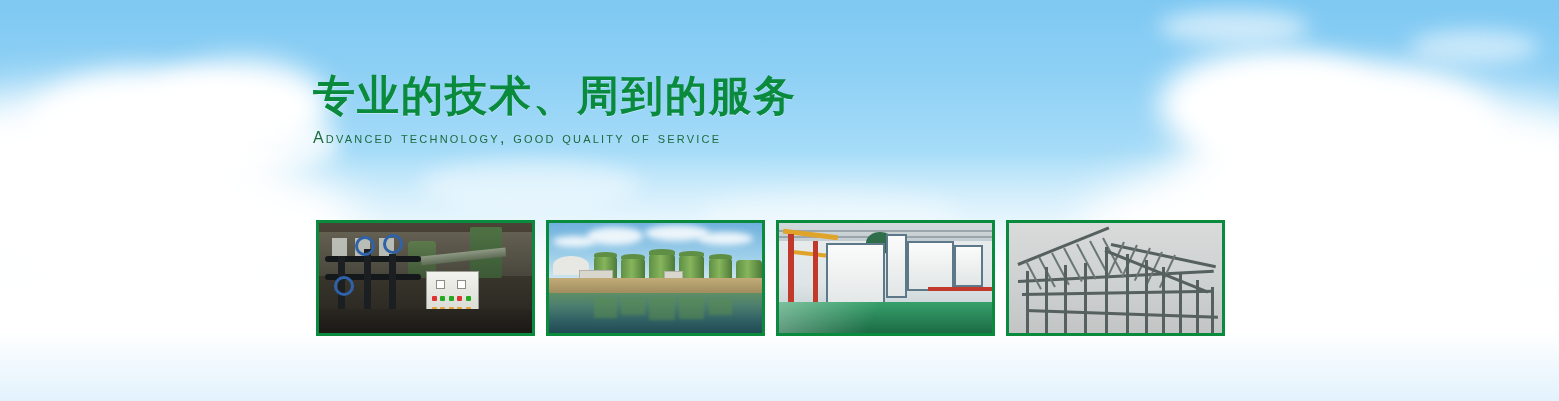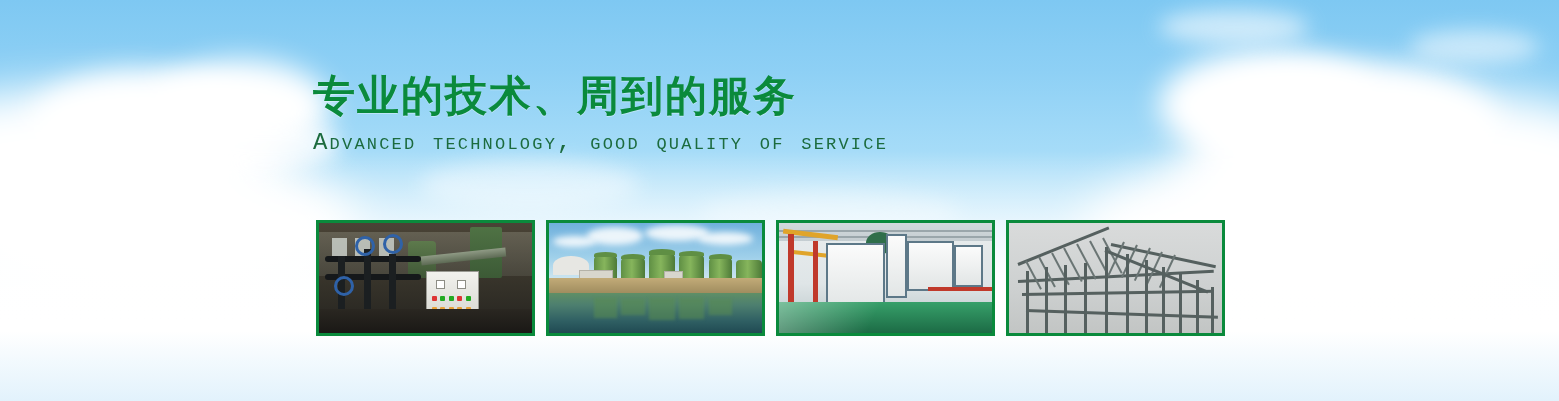--- a/index.html
+++ b/index.html
@@ -60,23 +60,23 @@
     font-weight:bold;
     color:#0a8a3c;
     letter-spacing:2px;
     line-height:1.12;
     white-space:nowrap;
     text-shadow:0 1px 0 rgba(255,255,255,.35);
   }
 
   .headline-en {
     margin-top:10px;
-    font-family:Liberation Mono, monospace;
+    font-family:Liberation Sans, sans-serif;
     font-variant:small-caps;
-    font-size:24px;
+    font-size:16px;
     color:#1c6b3e;
     letter-spacing:2.2px;
     white-space:nowrap;
   }
 
   .tagline {
     margin-top:17px;
     font-family:"DejaVu Sans", sans-serif;
     font-size:19px;
     color:#f49020;

